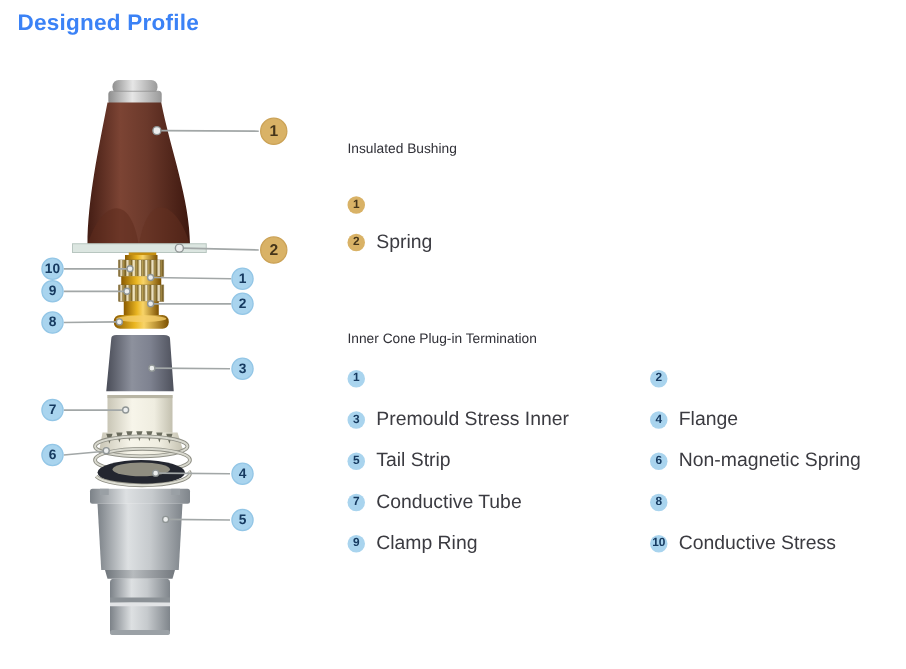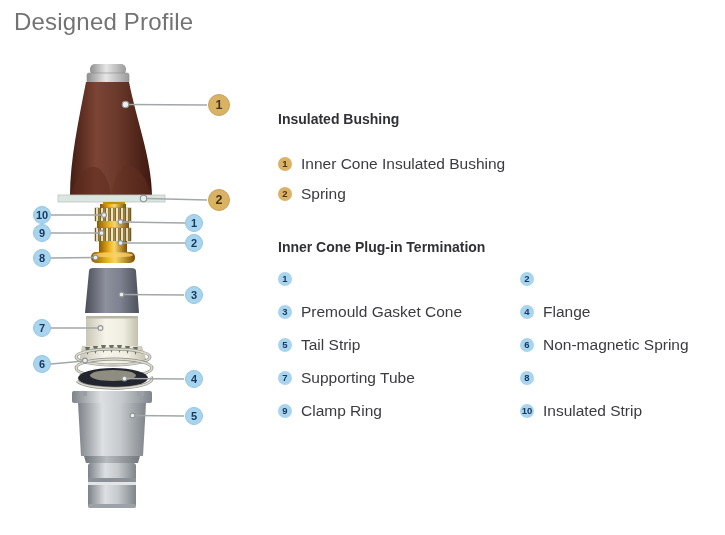--- a/index.html
+++ b/index.html
@@ -6,21 +6,21 @@
   body{
     width:725px;height:535px;
     background:#ffffff;
     font-family:"Liberation Sans", sans-serif;
     position:relative;
     overflow:hidden;
   }
   .stage{position:absolute;inset:0;}
   .page-title{
     position:absolute;left:14px;top:8px;
-    font-size:24px;font-weight:400;color:#737373;
+    font-size:18px;font-weight:700;color:#3b82f6;
     letter-spacing:0.2px;
   }
   .diagram-svg{position:absolute;left:0;top:50px;}
   
   .callout{
     position:absolute;border-radius:50%;
     display:flex;align-items:center;justify-content:center;
     font-weight:700;line-height:1;
     box-sizing:border-box;
   }
@@ -28,24 +28,24 @@
     width:22px;height:22px;background:#d9b266;color:#45351a;
     font-size:12.5px;border:1px solid #cba256;
   }
   .callout.blue{
     width:18px;height:18px;background:#a9d4ee;color:#163a60;
     font-size:11px;border:1px solid #93c6e6;
   }
   
   .legend{position:absolute;left:278px;top:109px;width:446px;}
   .legend-heading{
-    font-size:14px;font-weight:700;color:#303037;line-height:20px;
+    font-size:11px;font-weight:400;color:#303037;line-height:20px;
   }
   .bush-items{margin-top:25px;display:flex;flex-direction:column;gap:11px;}
-  .legend-heading.second{margin-top:34px;}
+  .legend-heading.second{margin-top:58px;}
   .term-grid{
     margin-top:12px;
     display:grid;grid-template-columns:242px 1fr;
     row-gap:14px;
   }
   .item{display:flex;align-items:center;height:19px;}
   .lbadge{
     flex:0 0 auto;width:14px;height:14px;border-radius:50%;
     display:flex;align-items:center;justify-content:center;
     font-size:9.5px;font-weight:700;line-height:1;margin-right:9px;
@@ -220,64 +220,63 @@
   <div class="callout blue" style="left:185px;top:370px">4</div>
   <div class="callout blue" style="left:185px;top:407px">5</div>
 
   <div class="legend">
 
     <div class="legend-heading">Insulated Bushing</div>
 
     <div class="bush-items">
       <div class="item">
         <span class="lbadge yellow">1</span>
-        <span class="item-label">Inner Cone Insulated Bushing</span>
       </div>
       <div class="item">
         <span class="lbadge yellow">2</span>
         <span class="item-label">Spring</span>
       </div>
     </div>
 
     <div class="legend-heading second">Inner Cone Plug-in Termination</div>
 
     <div class="term-grid">
       <div class="item">
         <span class="lbadge blue">1</span>
       </div>
       <div class="item">
         <span class="lbadge blue">2</span>
       </div>
       <div class="item">
         <span class="lbadge blue">3</span>
-        <span class="item-label">Premould Gasket Cone</span>
+        <span class="item-label">Premould Stress Inner</span>
       </div>
       <div class="item">
         <span class="lbadge blue">4</span>
         <span class="item-label">Flange</span>
       </div>
       <div class="item">
         <span class="lbadge blue">5</span>
         <span class="item-label">Tail Strip</span>
       </div>
       <div class="item">
         <span class="lbadge blue">6</span>
         <span class="item-label">Non-magnetic Spring</span>
       </div>
       <div class="item">
         <span class="lbadge blue">7</span>
-        <span class="item-label">Supporting Tube</span>
+        <span class="item-label">Conductive Tube</span>
       </div>
       <div class="item">
         <span class="lbadge blue">8</span>
       </div>
       <div class="item">
         <span class="lbadge blue">9</span>
         <span class="item-label">Clamp Ring</span>
       </div>
       <div class="item">
         <span class="lbadge blue">10</span>
-        <span class="item-label">Insulated Strip</span>
+        <span class="item-label">Conductive Stress</span>
       </div>
     </div>
   </div>
 
 </div>
 
 </body></html>

